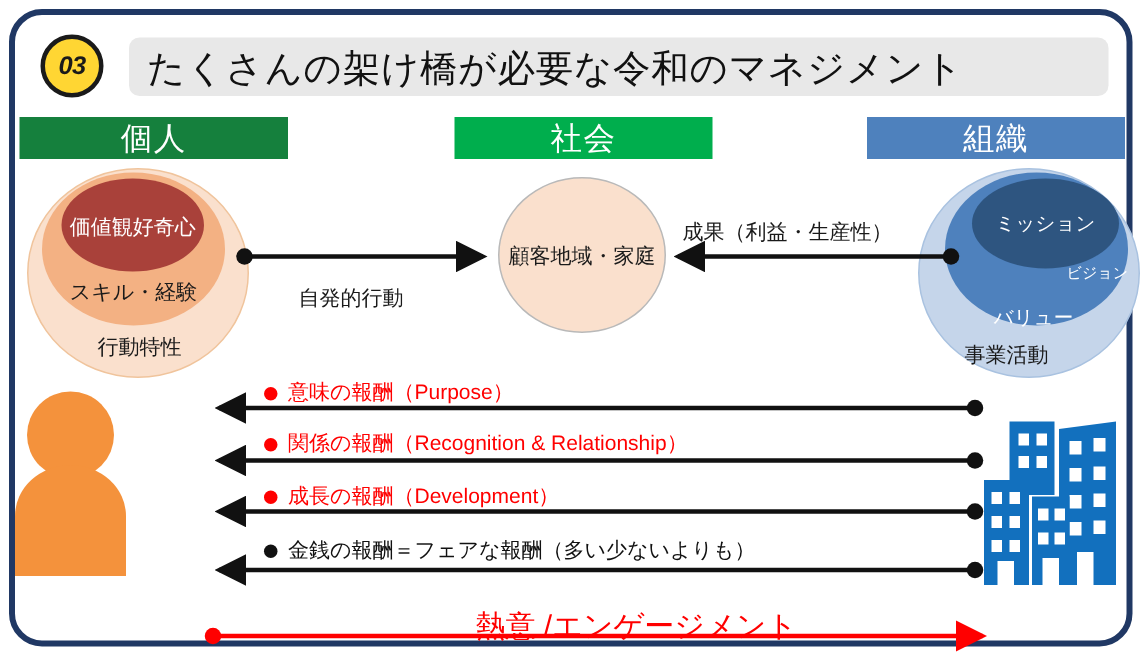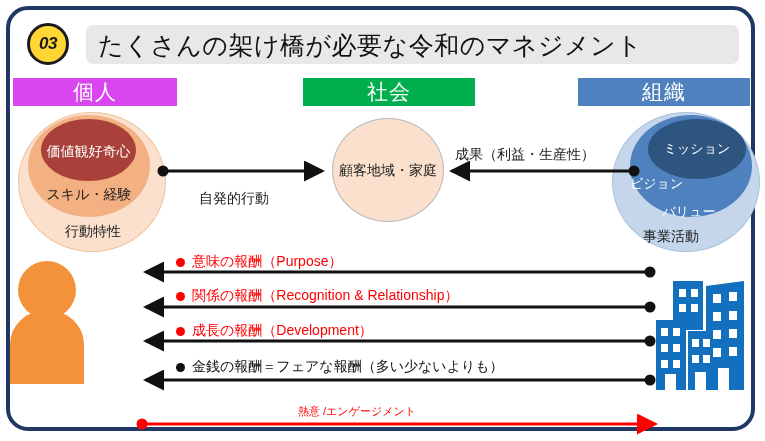--- a/index.html
+++ b/index.html
@@ -76,21 +76,21 @@
   .colbar {
     position: absolute;
     height: 28px;
     display: flex;
     align-items: center;
     justify-content: center;
     color: #ffffff;
     font-size: 21px;
     letter-spacing: 1px;
   }
-  .colbar.individual { left: 13px;  top: 78px; width: 164px; background: #d946ef; }
+  .colbar.individual { left: 13px;  top: 78px; width: 179px; background: #15803d; }
   .colbar.society    { left: 303px; top: 78px; width: 172px; background: #00AE4D; }
   .colbar.org        { left: 578px; top: 78px; width: 172px; background: #4E81BD; }
 
   
   .ind-outer {
     position: absolute;
     left: 18px; top: 112px;
     width: 148px; height: 140px;
     border-radius: 50%;
     background: #FAE0CD;
@@ -184,22 +184,22 @@
     position: absolute;
     left: 648px; top: 119px;
     width: 98px; height: 60px;
     display: flex; align-items: center; justify-content: center;
     color: #ffffff; font-size: 13px;
   }
   .org-mid-label {
     position: absolute;
     left: 630px; top: 175px;
     width: 122px;
-    text-align: left;
-    color: #ffffff; font-size: 13px;
+    text-align: right;
+    color: #ffffff; font-size: 10px;
   }
   .org-mid-label2 {
     position: absolute;
     left: 628px; top: 203px;
     width: 122px;
     text-align: center;
     color: #ffffff; font-size: 13px;
   }
   .org-outer-label {
     position: absolute;
@@ -241,22 +241,22 @@
     width: 9px; height: 9px;
     border-radius: 50%;
   }
   .reward-label.red        { color: #FF0000; }
   .reward-label.red .bullet{ background: #FF0000; }
   .reward-label.black        { color: #111111; }
   .reward-label.black .bullet{ background: #111111; }
 
   .engagement-label {
     position: absolute;
-    left: 298px; top: 404px;
-    font-size: 11px;
+    left: 317px; top: 404px;
+    font-size: 20px;
     color: #FF0000;
     white-space: nowrap;
   }
 </style>
 </head>
 <body>
 
 <div id="slide">
 
   <div class="frame"></div>

